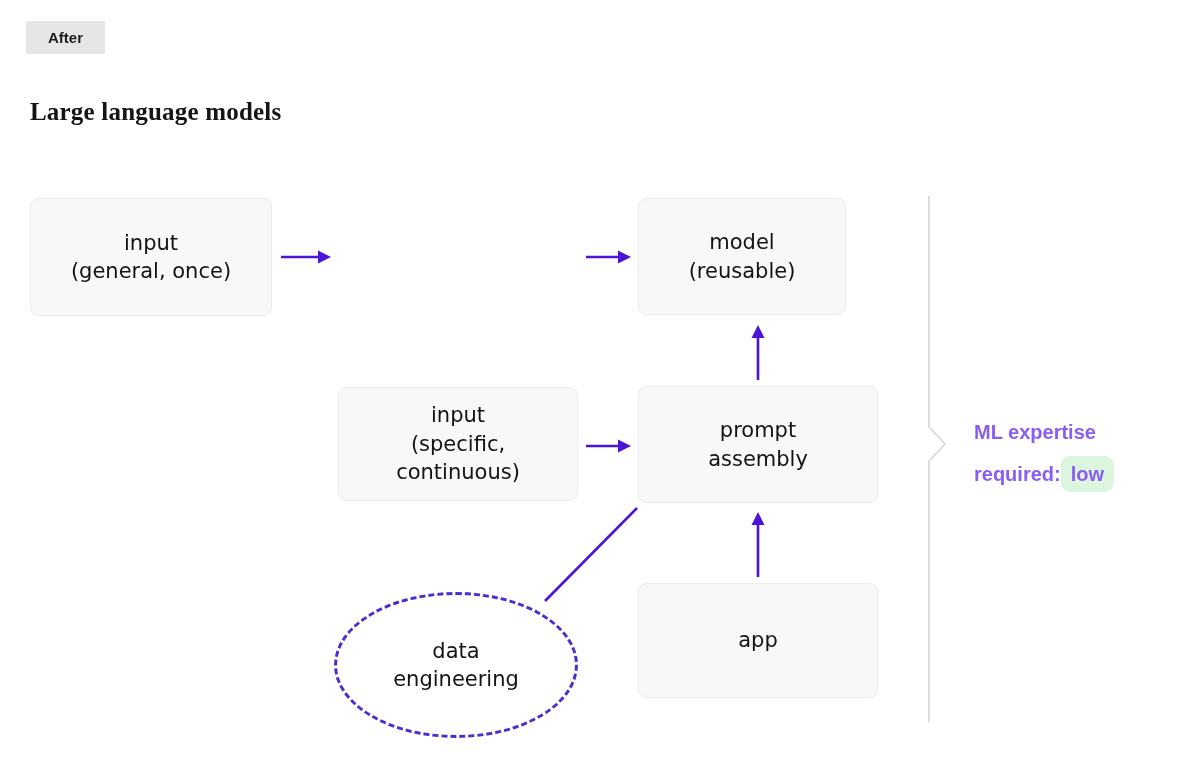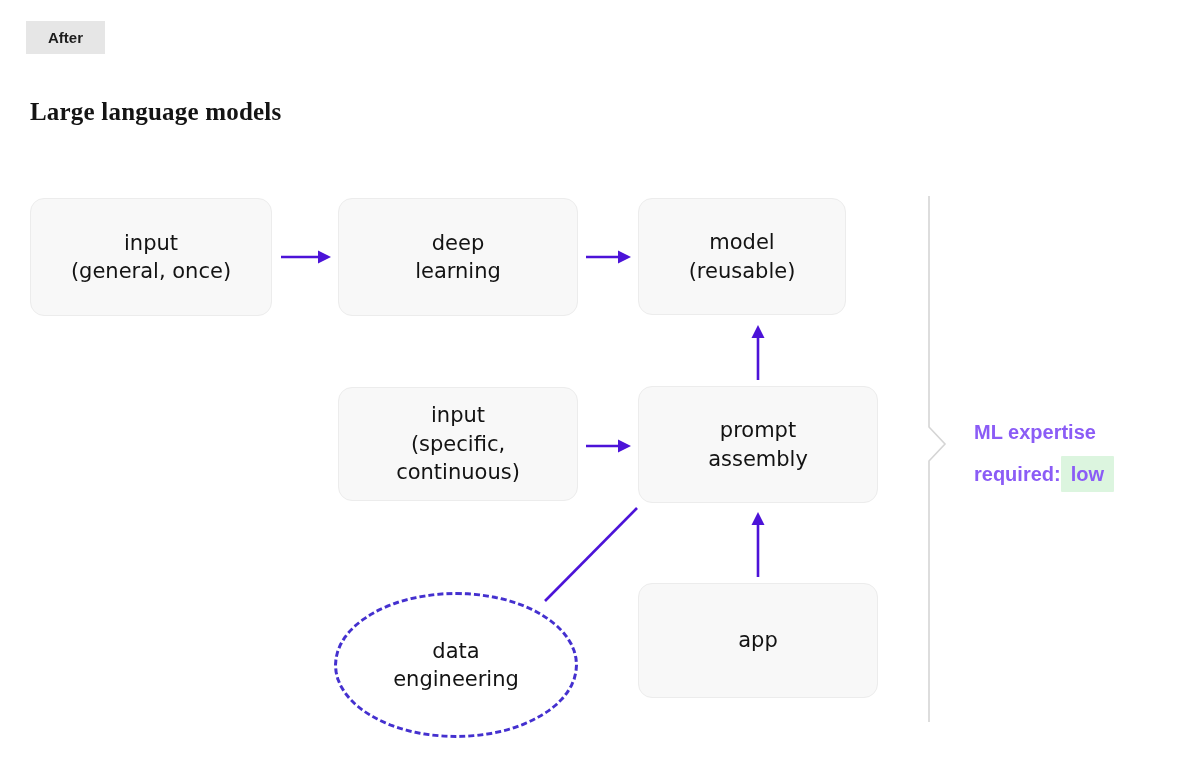--- a/index.html
+++ b/index.html
@@ -31,21 +31,21 @@
   .page-title{
     position:absolute;left:30px;top:98px;
     font-size:25px;font-weight:bold;color:var(--ink);
     font-family:Liberation Serif, serif;
     letter-spacing:0.2px;
   }
   .node{
     position:absolute;
     background:var(--node-bg);
     border:1px solid var(--node-border);
-    border-radius:14px;
+    border-radius:8px;
     display:flex;align-items:center;justify-content:center;
     text-align:center;
     font-size:21px;color:#131313;
     line-height:1.35;
     white-space:pre-line;
     box-sizing:border-box;
   }
   .node-ellipse{
     position:absolute;
     background:#ffffff;
@@ -72,21 +72,21 @@
   .annotation{
     position:absolute;left:974px;top:422px;width:215px;
     font-family:"Liberation Sans",sans-serif;
     font-size:20px;font-weight:bold;color:#8b5cf6;
     line-height:1.0;
   }
   .annotation .line{margin-bottom:14px;display:block;}
   .annotation .line2{display:flex;align-items:center;}
   .highlight-pill{
     background:var(--highlight-bg);
-    border-radius:1px;
+    border-radius:9px;
     padding:8px 10px;
     display:inline-block;
   }
 </style>
 </head>
 <body>
 
 <div class="canvas">
 
   <div class="after-badge">After</div>
@@ -111,22 +111,20 @@
     <line x1="758" y1="577" x2="758" y2="516" stroke="#4c13d8" stroke-width="2.6" marker-end="url(#ah)"></line>
 
     <line x1="545" y1="601" x2="637" y2="508" stroke="#4c13d8" stroke-width="2.6"></line>
 
     <polyline points="929,196 929,427 945,444 929,461 929,722" fill="none" stroke="#d5d5d5" stroke-width="1.6"></polyline>
   </svg>
 
   <div class="node" id="n-input-general">input
 (general, once)</div>
 
-  <div class="node" id="n-deep-learning">deep
-learning</div>
 
   <div class="node" id="n-model">model
 (reusable)</div>
 
   <div class="node" id="n-input-specific">input
 (specific,
 continuous)</div>
 
   <div class="node" id="n-app">app</div>
 

